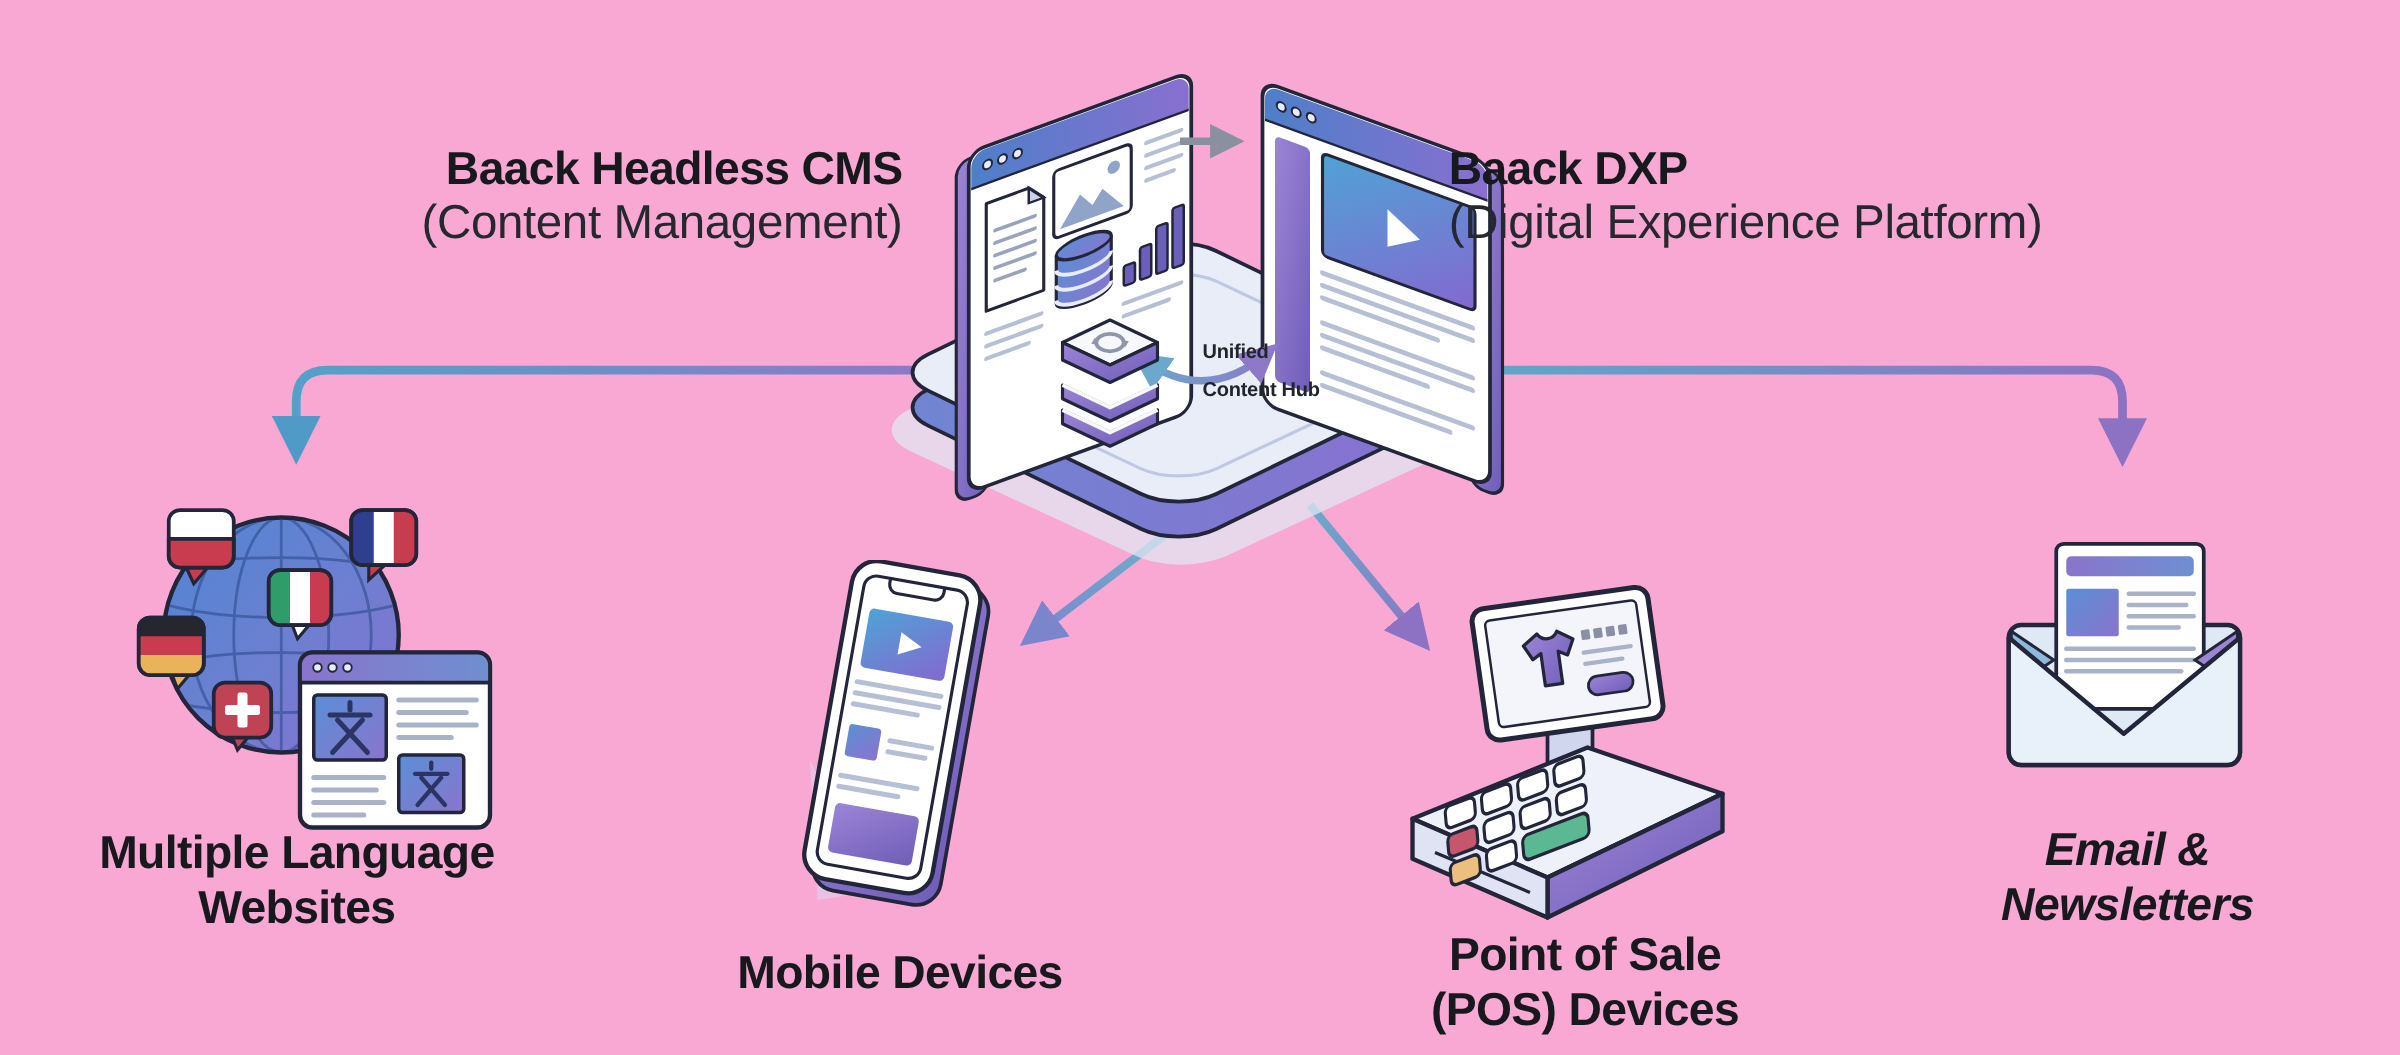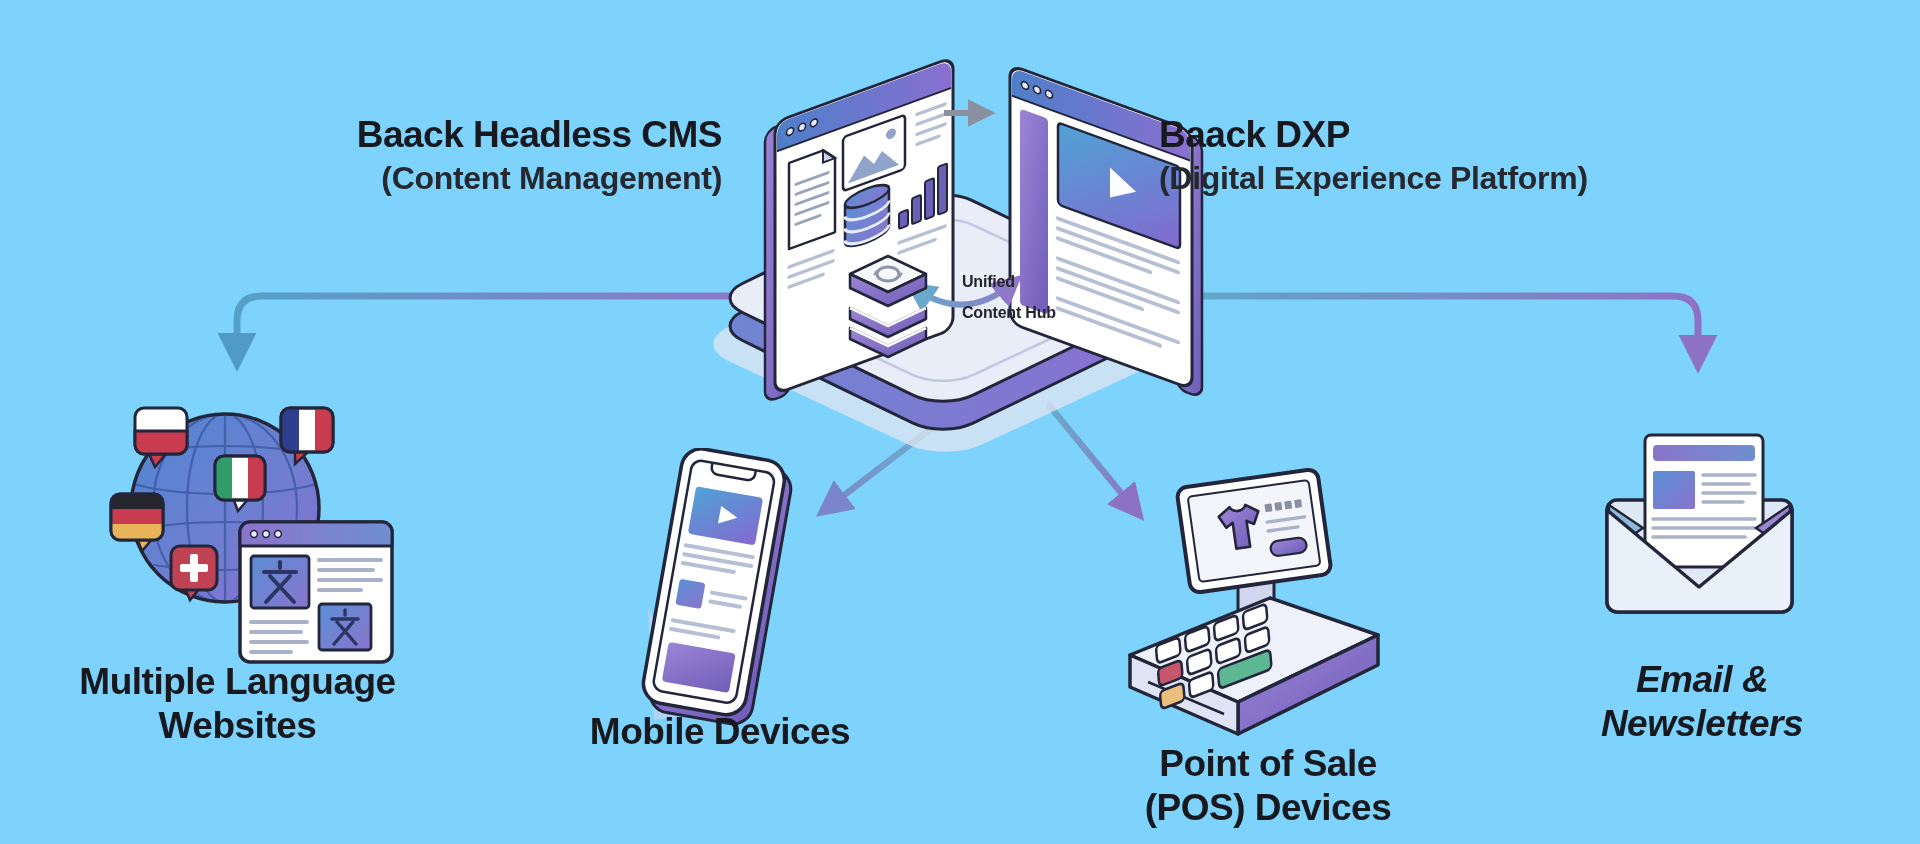--- a/index.html
+++ b/index.html
@@ -1,33 +1,33 @@
 <!DOCTYPE html>
 <html><head>
 <meta charset="utf-8">
 <title>Diagram</title>
 <style>
   html,body{margin:0;padding:0;background:#ffffff;}
-  .stage{position:relative;width:1920px;height:844px;background:#7dd3fc;overflow:hidden;
+  .stage{position:relative;width:1920px;height:844px;background:#f9a8d4;overflow:hidden;
          font-family:"Liberation Sans",sans-serif;color:#17191f;}
   .abs{position:absolute;}
   svg{display:block;}
   
   .title-block .t1{font-size:37px;font-weight:bold;letter-spacing:-.5px;line-height:46px;color:#17191f;}
-  .title-block .t2{font-size:32px;font-weight:bold;letter-spacing:-.3px;line-height:40px;color:#26282f;}
+  .title-block .t2{font-size:38px;font-weight:normal;letter-spacing:-.3px;line-height:40px;color:#26282f;}
   .cms-block{left:262px;top:112px;width:460px;text-align:right;}
   .dxp-block{left:1159px;top:112px;width:500px;text-align:left;}
   
   .hub-label{left:962px;top:266px;width:220px;text-align:left;}
   .hub-label div{font-size:16px;font-weight:600;line-height:31px;color:#22242c;letter-spacing:-.2px;}
   
   .dest-label{text-align:center;}
   .dest-label div{font-size:37px;font-weight:bold;letter-spacing:-.5px;line-height:44px;color:#17191f;}
   .lbl-lang{left:60px;top:660px;width:355px;}
-  .lbl-mobile{left:570px;top:710px;width:300px;}
+  .lbl-mobile{left:570px;top:756px;width:300px;}
   .lbl-pos{left:1093px;top:742px;width:350px;}
   .lbl-email{left:1552px;top:658px;width:300px;font-style:italic;}
 </style>
 </head>
 <body>
 
 <div class="stage">
 
   <svg width="0" height="0" class="abs" aria-hidden="true">
     <defs>

